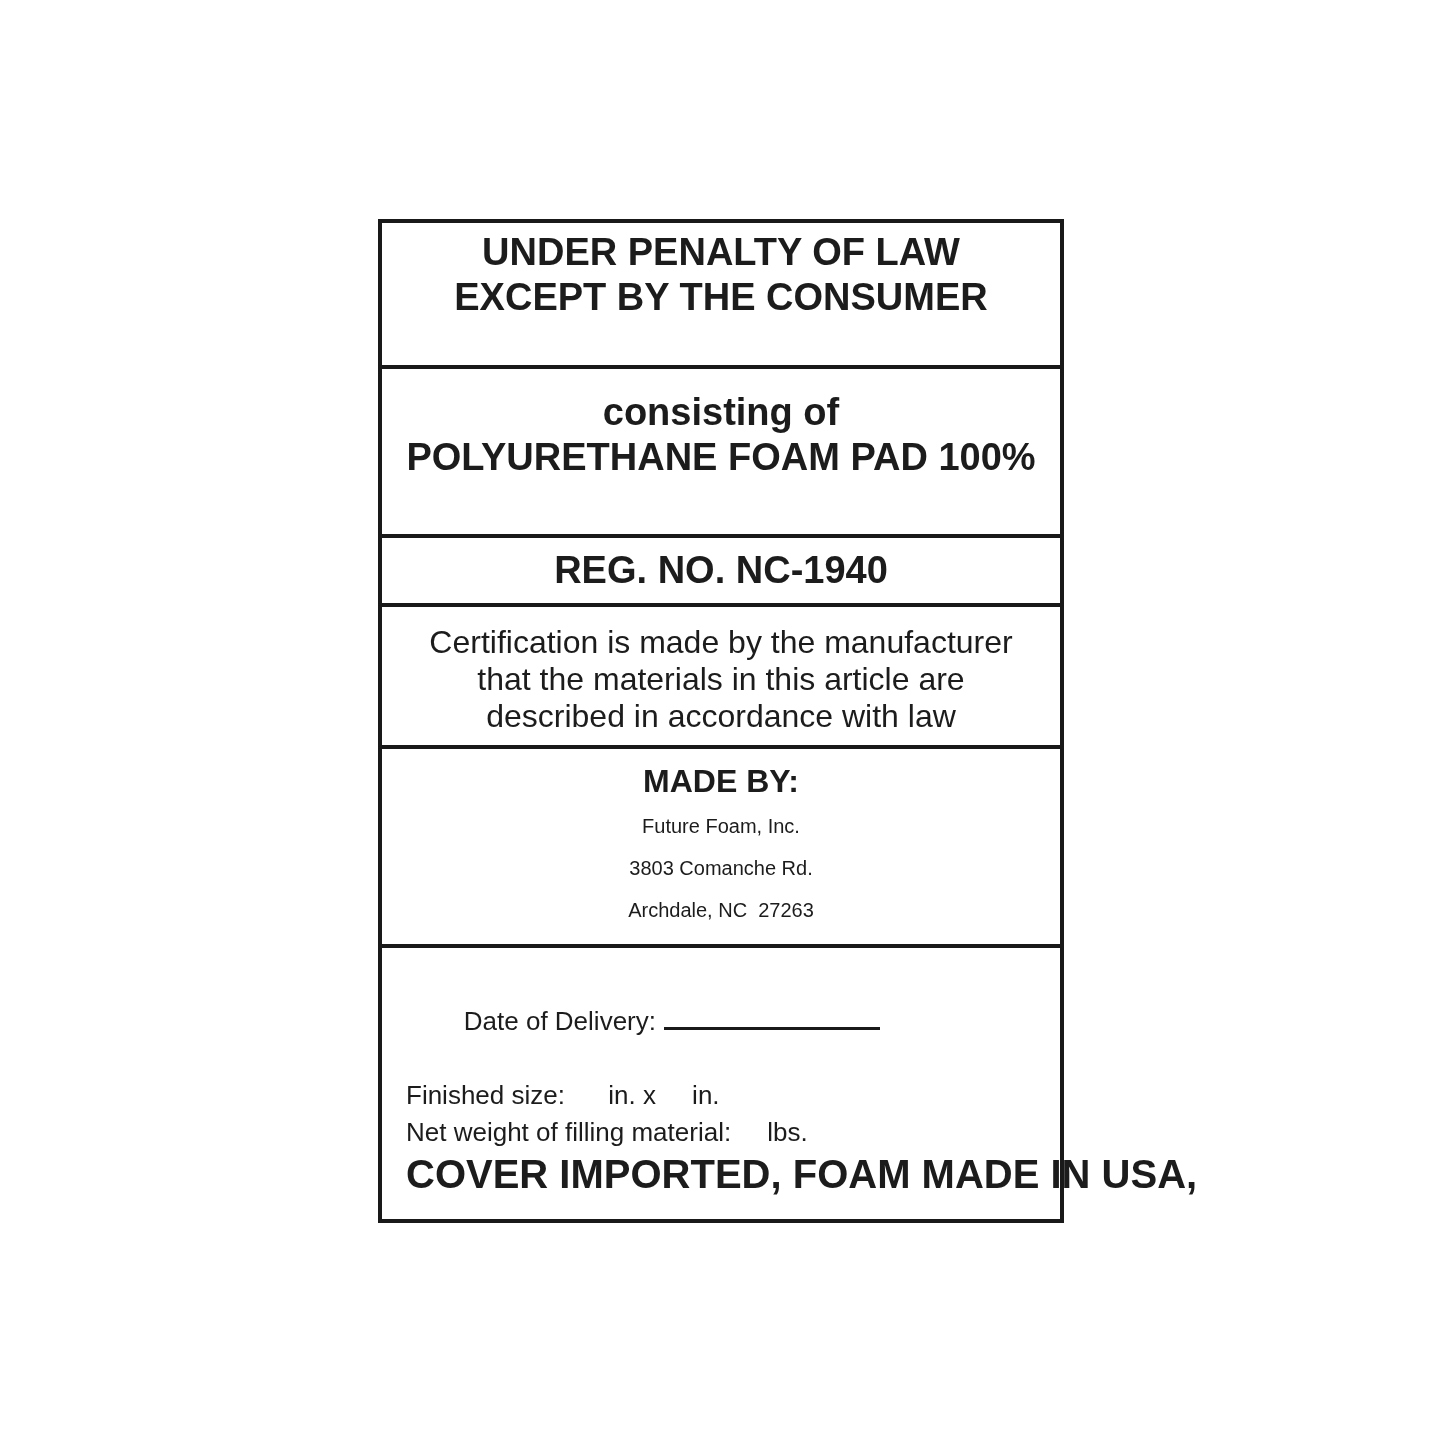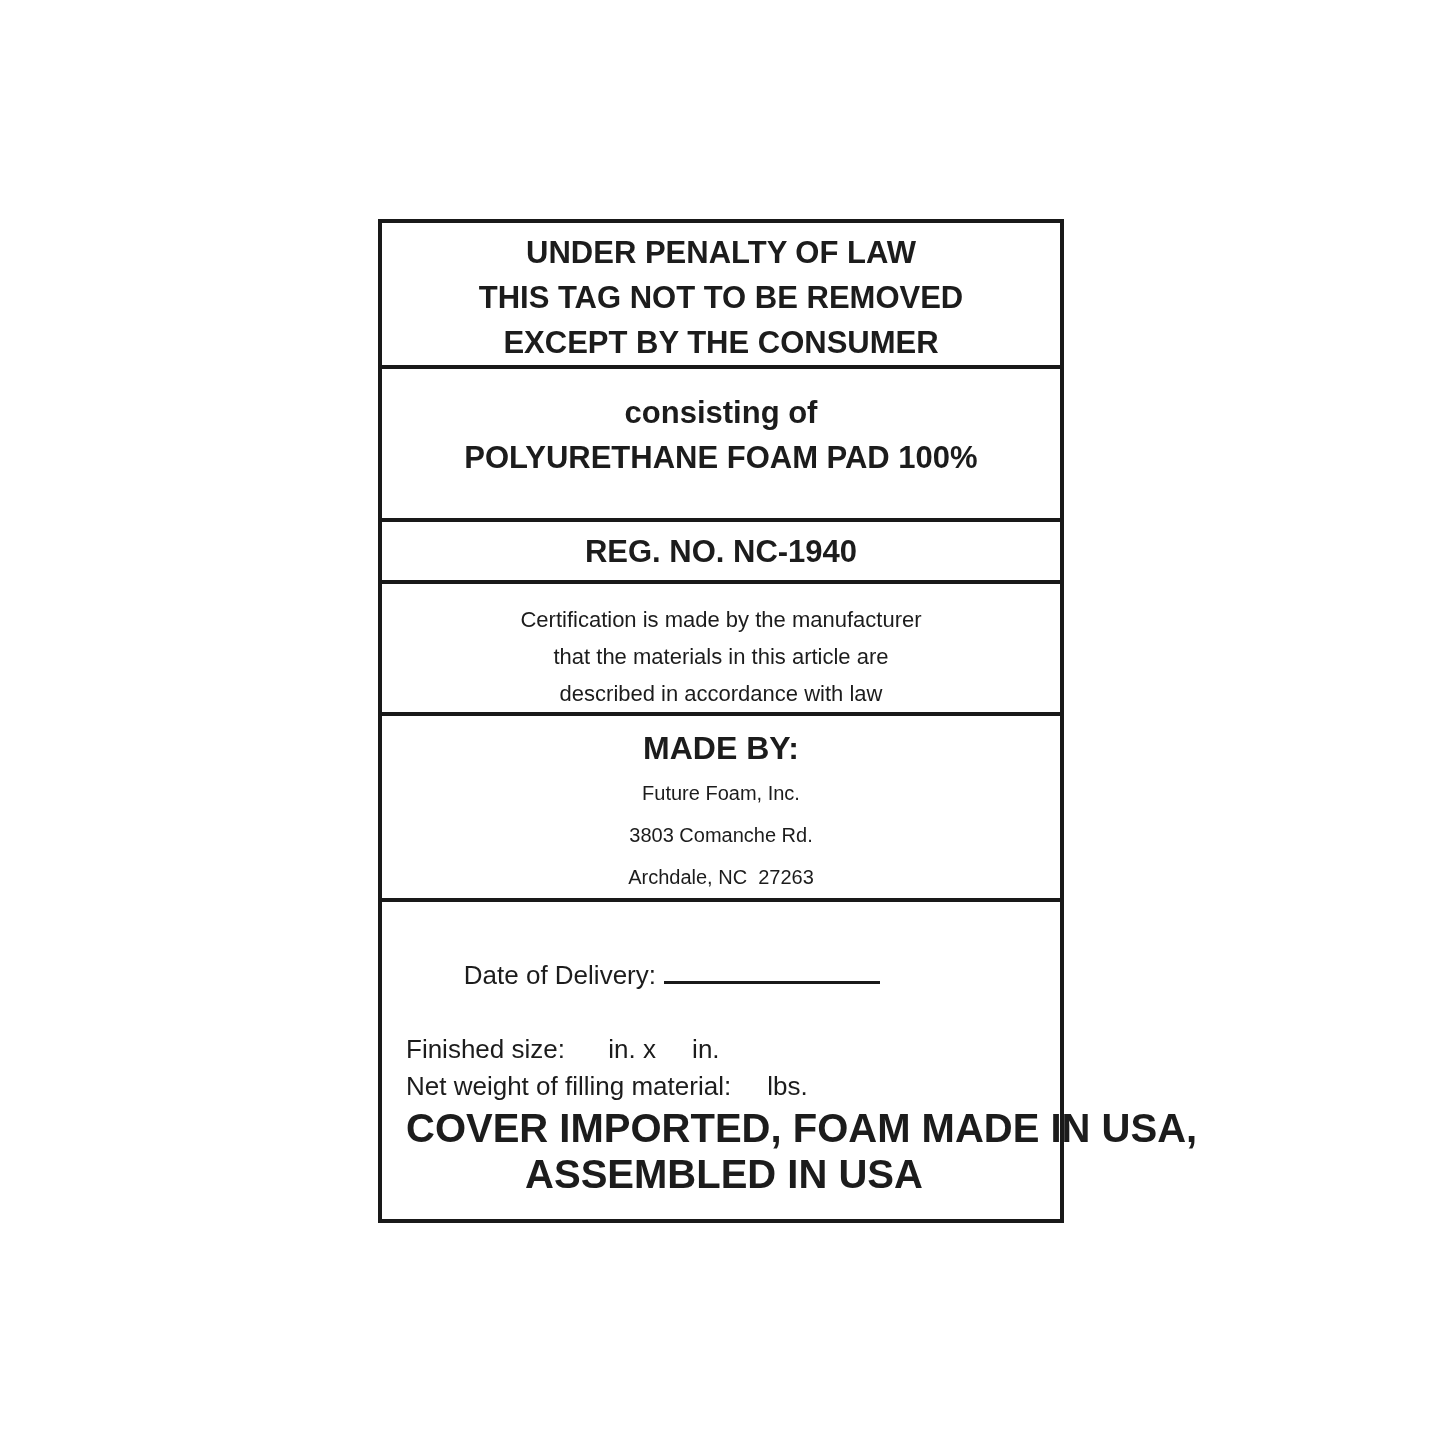--- a/index.html
+++ b/index.html
@@ -42,22 +42,22 @@
     flex: 1;
     border-bottom: none;
     text-align: left;
     padding: 18px 18px 14px 24px;
     display: flex;
     flex-direction: column;
   }
 
   .line { white-space: pre; }
 
-  .hbold  { font-weight: bold; font-size: 31px; line-height: 45px; }
-  .reg27  { font-size: 22px; line-height: 37px; }
+  .hbold  { font-weight: bold; font-size: 38px; line-height: 45px; }
+  .reg27  { font-size: 32px; line-height: 37px; }
   .madeby { font-weight: bold; font-size: 32px; line-height: 48px; }
   .reg29  { font-size: 20px; line-height: 42px; }
   .detail { font-size: 26px; line-height: 37px; }
 
   .origin-block {
     margin-top: auto;
     text-align: center;
     padding-bottom: 8px;
   }
   .origin-line { font-weight: bold; font-size: 40px; line-height: 46px; white-space: pre; }
@@ -72,21 +72,20 @@
   }
 </style>
 </head>
 <body>
 
 <div class="page">
   <div class="tag">
 
     <section class="sec s1">
       <div class="line hbold">UNDER PENALTY OF LAW</div>
-      <div class="line hbold">THIS TAG NOT TO BE REMOVED</div>
       <div class="line hbold">EXCEPT BY THE CONSUMER</div>
     </section>
 
     <section class="sec s2">
       <div class="line hbold">consisting of</div>
       <div class="line hbold">POLYURETHANE FOAM PAD 100%</div>
     </section>
 
     <section class="sec s3">
       <div class="line hbold">REG. NO. NC-1940</div>
@@ -107,18 +106,17 @@
 
     <section class="sec s6">
       <div class="line detail">
         <span>Date of Delivery:</span><span class="blank-line"></span>
       </div>
       <div class="line detail">Finished size:      in. x     in.</div>
       <div class="line detail">Net weight of filling material:     lbs.</div>
 
       <div class="origin-block">
         <div class="origin-line">COVER IMPORTED, FOAM MADE IN USA,</div>
-        <div class="origin-line">ASSEMBLED IN USA</div>
       </div>
     </section>
 
   </div>
 </div>
 
 </body></html>

